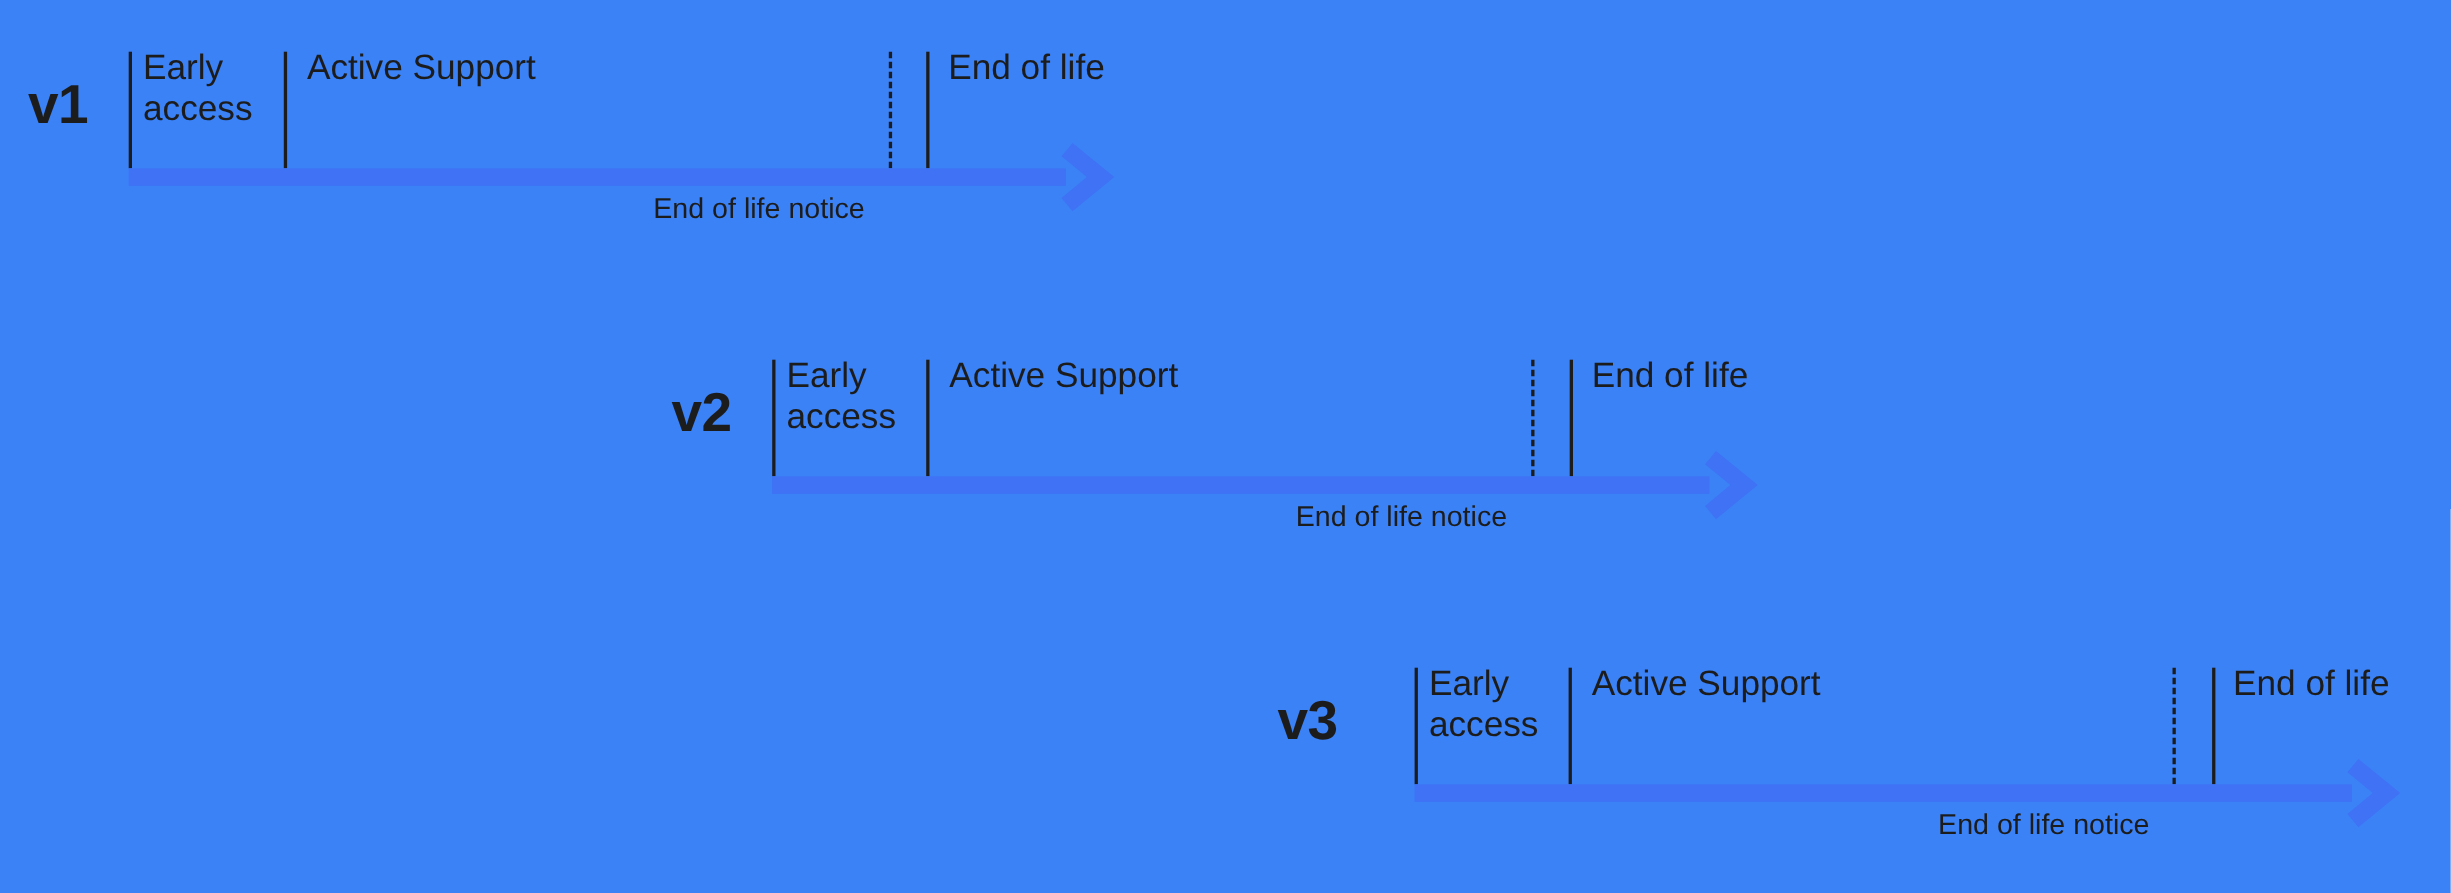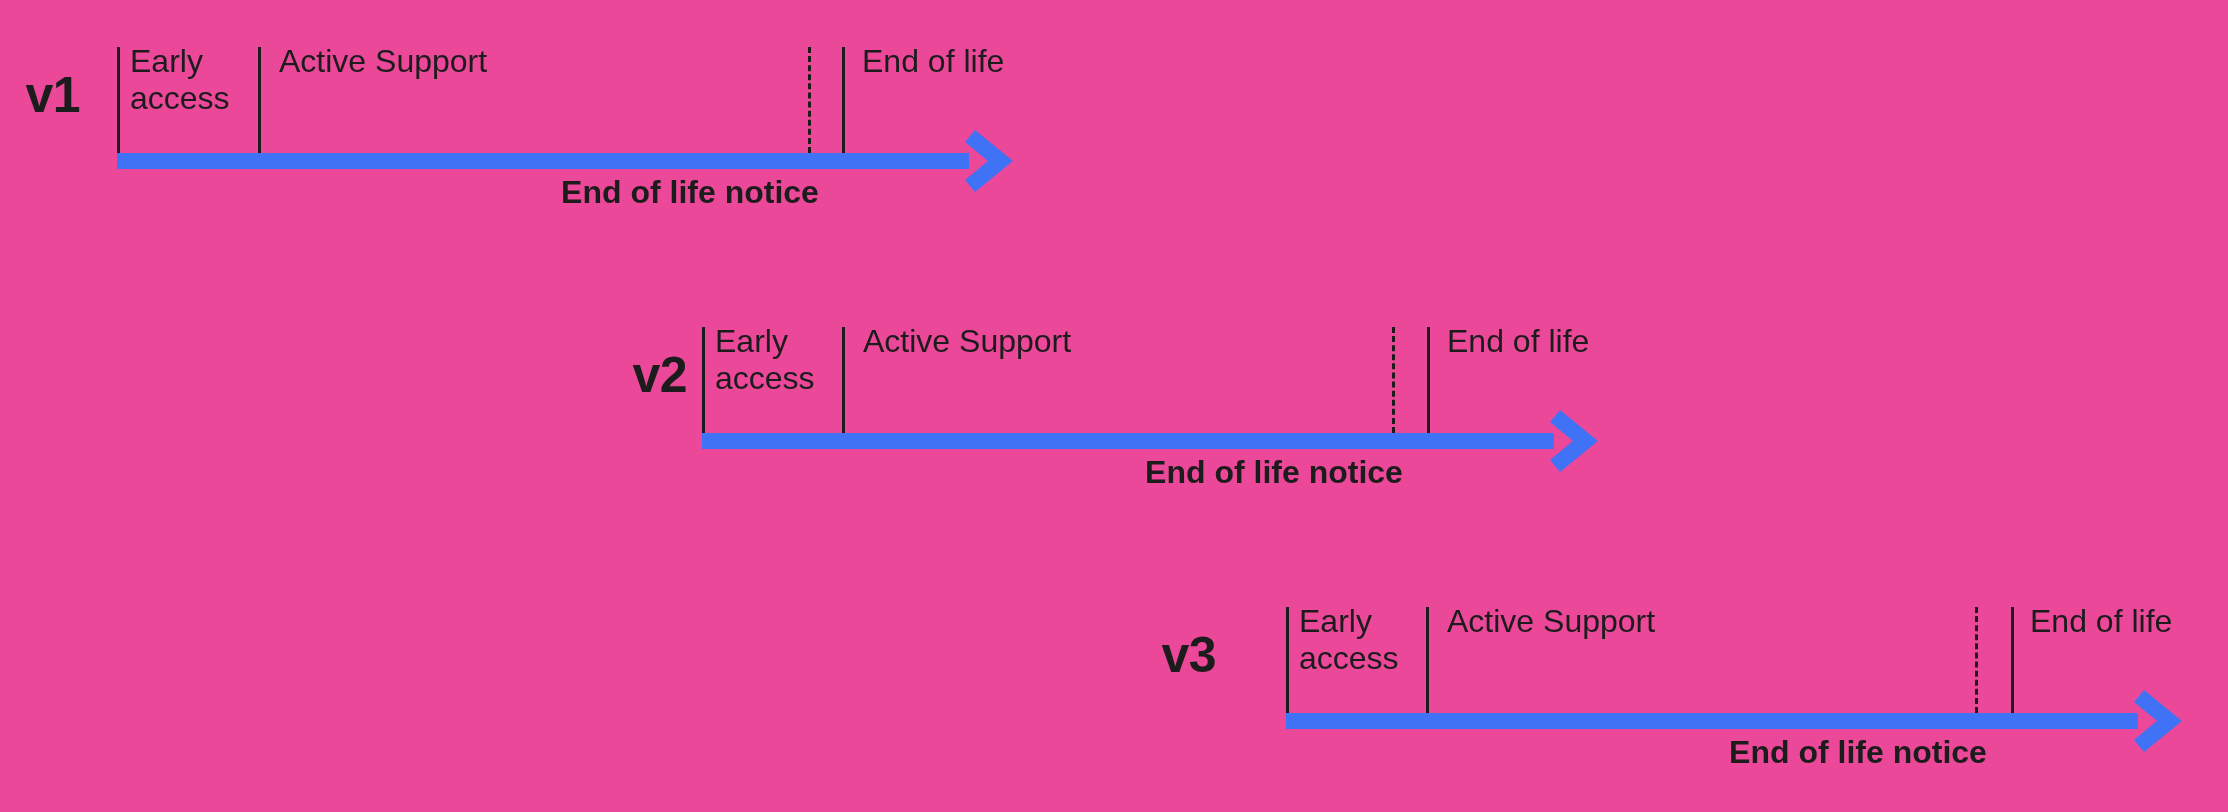--- a/index.html
+++ b/index.html
@@ -10,21 +10,21 @@
   }
   body {
     font-family: "Liberation Sans", sans-serif;
     -webkit-font-smoothing: antialiased;
   }
 
   #diagram {
     position: relative;
     width: 2228px;
     height: 812px;
-    background: #ec4899;
+    background: #3b82f6;
     overflow: hidden;
   }
 
   
   .timeline-row {
     position: absolute;
     left: 0;
     top: 0;
     width: 2228px;
     height: 0;
@@ -62,22 +62,22 @@
     font-size: 32px;
     font-weight: normal;
     color: #1c1c1c;
     line-height: 1.16;
     white-space: pre-line;
   }
 
   
   .bar-caption {
     position: absolute;
-    font-size: 32px;
-    font-weight: bold;
+    font-size: 26px;
+    font-weight: normal;
     color: #1c1c1c;
     line-height: 1;
     white-space: nowrap;
     transform: translateX(-50%);
   }
 
   
   .life-bar {
     position: absolute;
     height: 16px;
@@ -108,21 +108,21 @@
 access</div>
       <div class="phase-label" style="left: 279px; top: 43px;">Active Support</div>
       <div class="phase-label" style="left: 862px; top: 43px;">End of life</div>
       <div class="life-bar" style="left: 117px; top: 153px; width: 852px; background: rgb(63, 114, 245);"></div>
       <svg class="arrow-head" width="48" height="62" viewBox="0 0 48 62" style="left: 965px; top: 130px;">
         <path d="M 10,0 L 48,31 L 10,62 L 0,50 L 23,31 L 0,12 Z" fill="#3f72f5"></path>
       </svg>
       <div class="bar-caption" style="left: 690px; top: 176px;">End of life notice</div>
     </div>
     <div class="timeline-row">
-      <div class="version-label" style="left: 527px; top: 350px; width: 160px;">v2</div>
+      <div class="version-label" style="left: 505px; top: 350px; width: 160px;">v2</div>
       <div class="phase-divider" style="left: 702px; top: 327px; height: 106px;"></div>
       <div class="phase-divider" style="left: 842px; top: 327px; height: 106px;"></div>
       <div class="phase-divider" style="left: 1427px; top: 327px; height: 106px;"></div>
       <div class="notice-marker" style="left: 1392px; top: 327px; height: 106px;"></div>
       <div class="phase-label" style="left: 715px; top: 323px;">Early
 access</div>
       <div class="phase-label" style="left: 863px; top: 323px;">Active Support</div>
       <div class="phase-label" style="left: 1447px; top: 323px;">End of life</div>
       <div class="life-bar" style="left: 702px; top: 433px; width: 852px; background: rgb(63, 114, 245);"></div>
       <svg class="arrow-head" width="48" height="62" viewBox="0 0 48 62" style="left: 1550px; top: 410px;">

